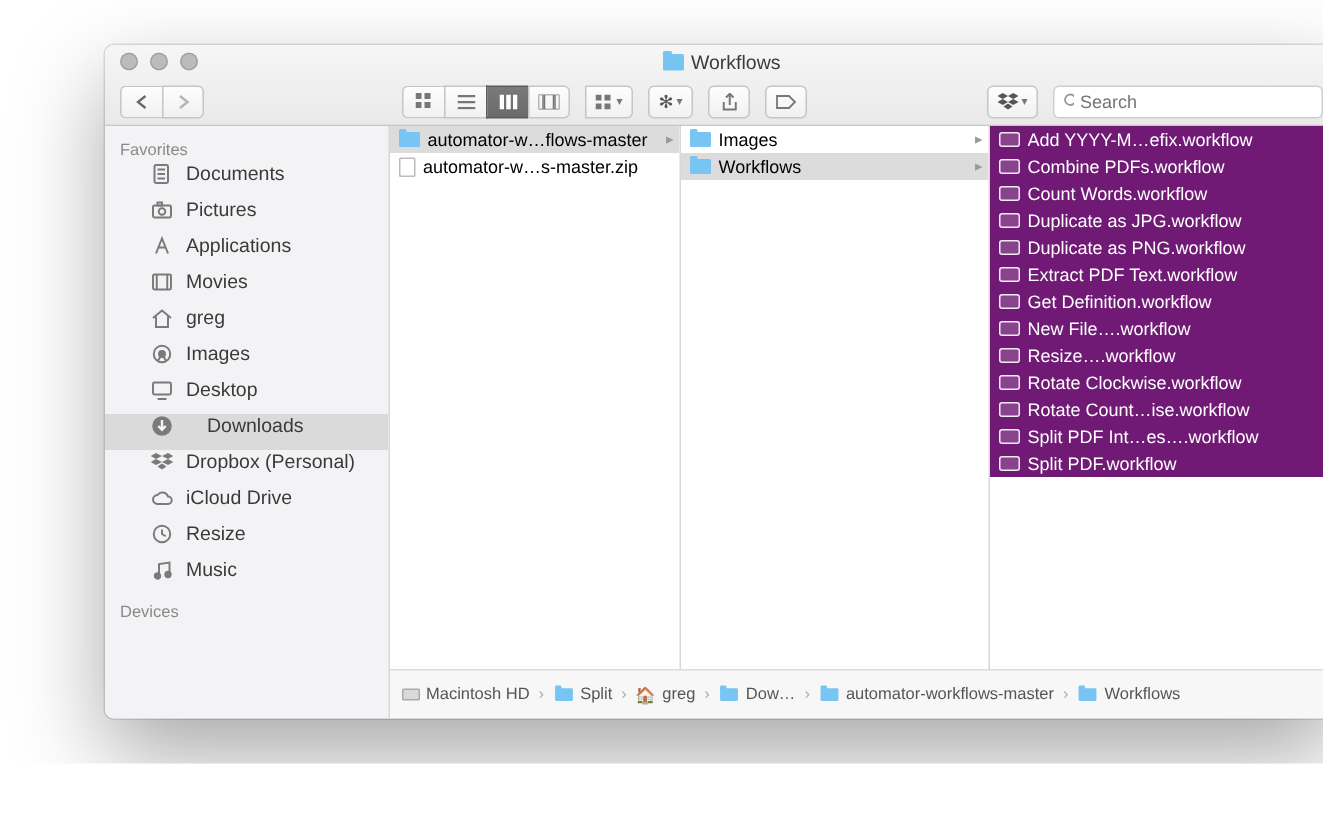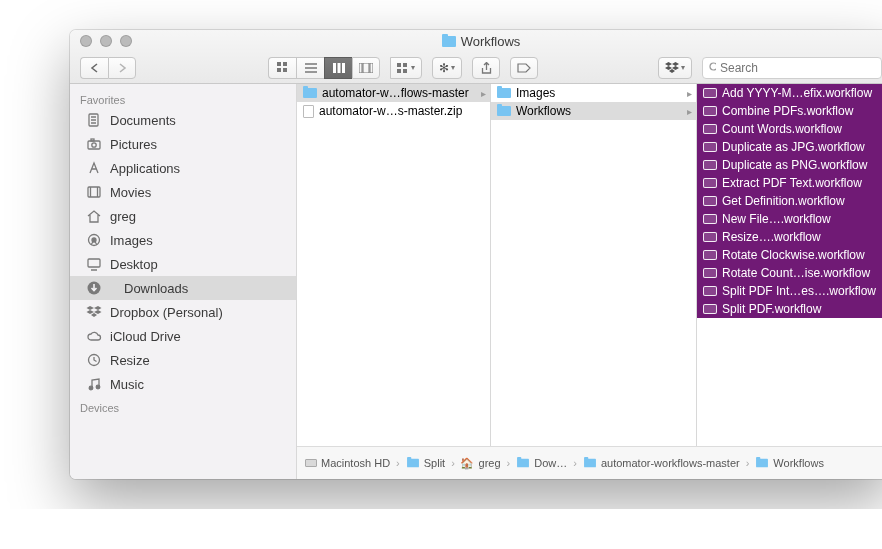--- a/index.html
+++ b/index.html
@@ -37,23 +37,23 @@
   .seg .btn:last-child { border-radius:0 4px 4px 0; border-right:1px solid #c6c6c6; }
   .btn.active { background: linear-gradient(#7a7a7a,#6a6a6a); color:#fff; border-color:#5c5c5c;}
   .spacer { width: 112px; }
   .flex-spacer { flex:1; }
   .search {
     width:180px; height:22px; border:1px solid #cfcfcf; border-radius:4px;
     background:#fff; display:flex; align-items:center; padding:0 6px; gap:4px; color:#9a9a9a; font-size:12px;
   }
   .search input { border:none; outline:none; flex:1; font-size:12px; background:transparent; }
   .body { flex:1; display:flex; min-height:0; }
-  .sidebar { width:227px; background:#f3f2f4; border-right:1px solid #d8d8d8; overflow:auto; padding-top:4px;}
+  .sidebar { width:190px; background:#f3f2f4; border-right:1px solid #d8d8d8; overflow:auto; padding-top:4px;}
   .sb-head { font-size:11px; color:#8a8a8a; padding:6px 10px 2px; }
-  .sb-item { display:flex; align-items:center; gap:8px; height:24px; padding:0 10px 0 16px; font-size:13px; color:#3a3a3a;}
+  .sb-item { display:flex; gap:8px; height:24px; padding:0 10px 0 30px; font-size:13px; color:#3a3a3a;}
   .sb-item.sel { background:#dadada;gap:22px; }
   .sb-icon { width:16px; height:16px; display:flex; align-items:center; justify-content:center; color:#7a7a7a; }
   .columns { flex:1; display:flex; min-width:0; }
   .col { border-right:1px solid #d8d8d8; overflow:auto; font-size:12px; }
   .col0 { width:194px; }
   .col1 { width:206px; }
   .col2 { flex:1; }
   .row { height:18px; display:flex; align-items:center; padding:0 4px 0 6px; gap:5px; white-space:nowrap; }
   .row .lbl { flex:1; overflow:hidden; text-overflow:ellipsis; }
   .row.has-children::after { content:"▸"; font-size:10px; color:#9a9a9a; margin-left:2px;}

